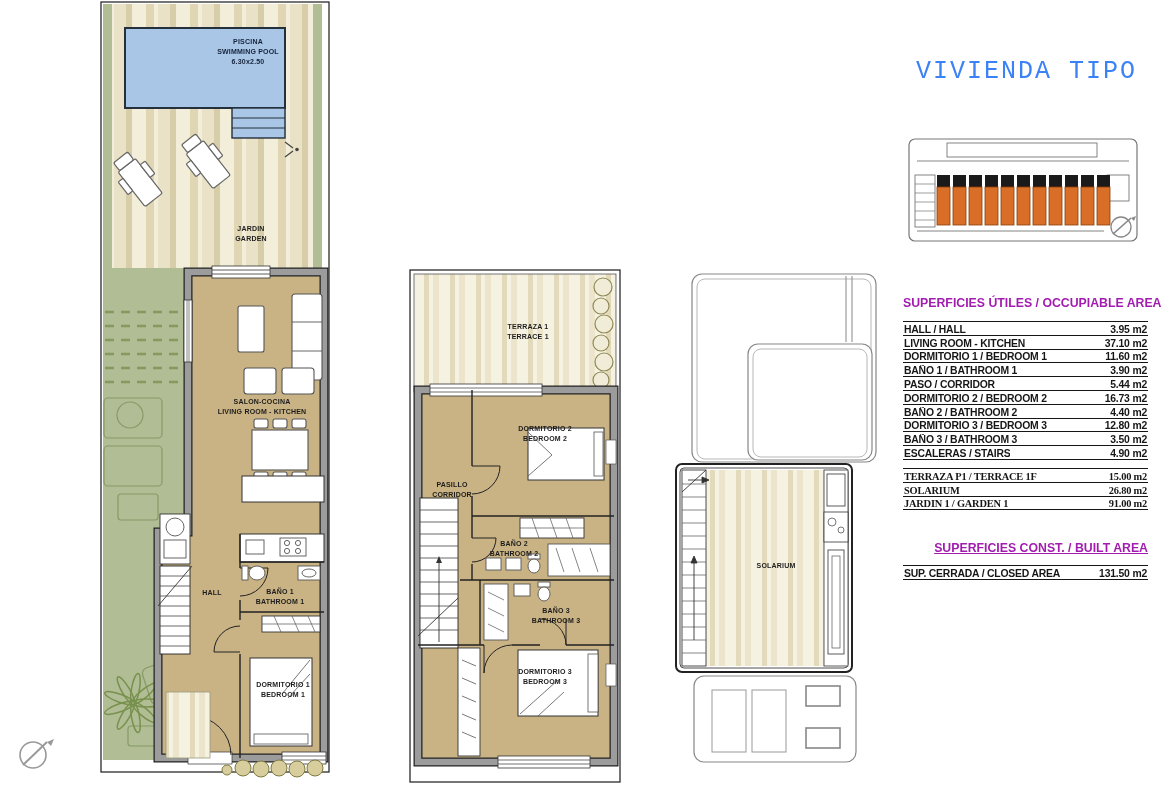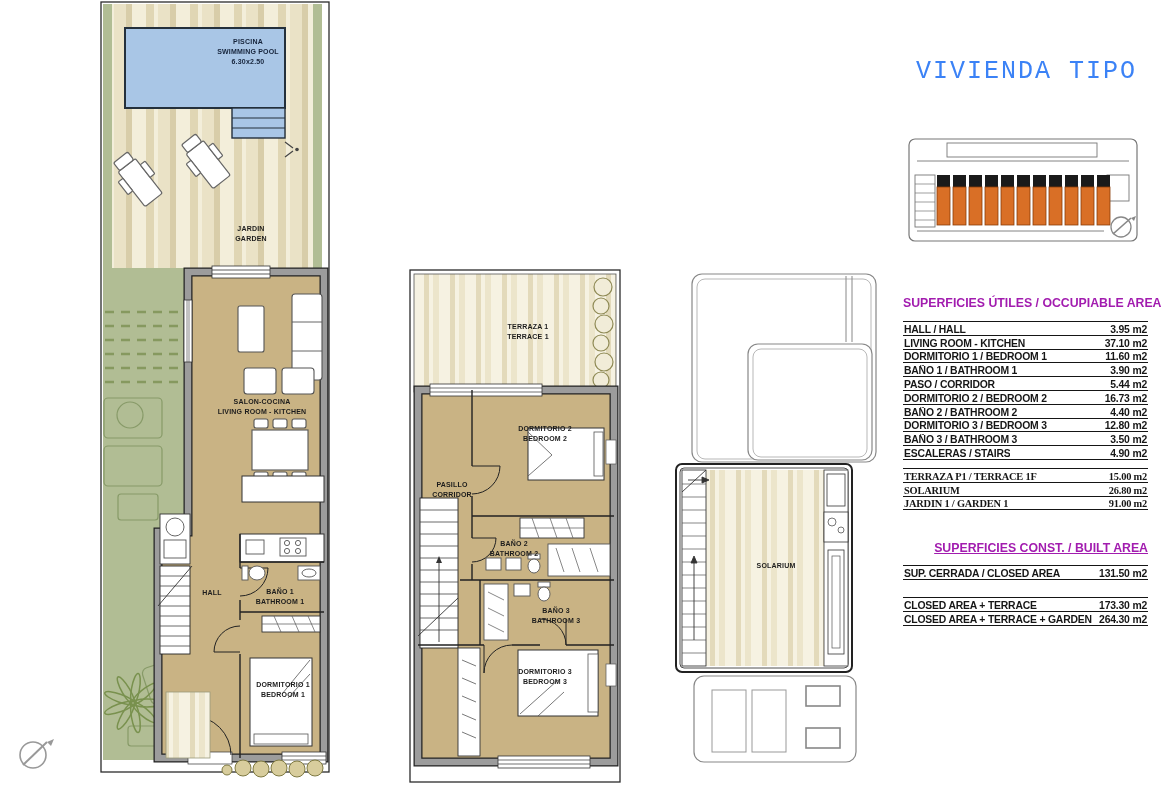--- a/index.html
+++ b/index.html
@@ -447,24 +447,14 @@
 
 <div class="tbl-header" style="top:541px;text-decoration:underline;">SUPERFICIES  CONST. / BUILT AREA</div>
 
 <div class="tbl" style="top:565px;">
   <div class="trow">
         <span class="tl">SUP. CERRADA / CLOSED AREA</span>
         <span class="tv">131.50 m2</span>
       </div>
 </div>
 
-<div class="tbl" style="top:597px;">
-  <div class="trow">
-        <span class="tl">CLOSED AREA + TERRACE</span>
-        <span class="tv">173.30 m2</span>
-      </div>
-  <div class="trow">
-        <span class="tl">CLOSED AREA + TERRACE + GARDEN</span>
-        <span class="tv">264.30 m2</span>
-      </div>
-</div>
 
 </div>
 
 </body></html>

